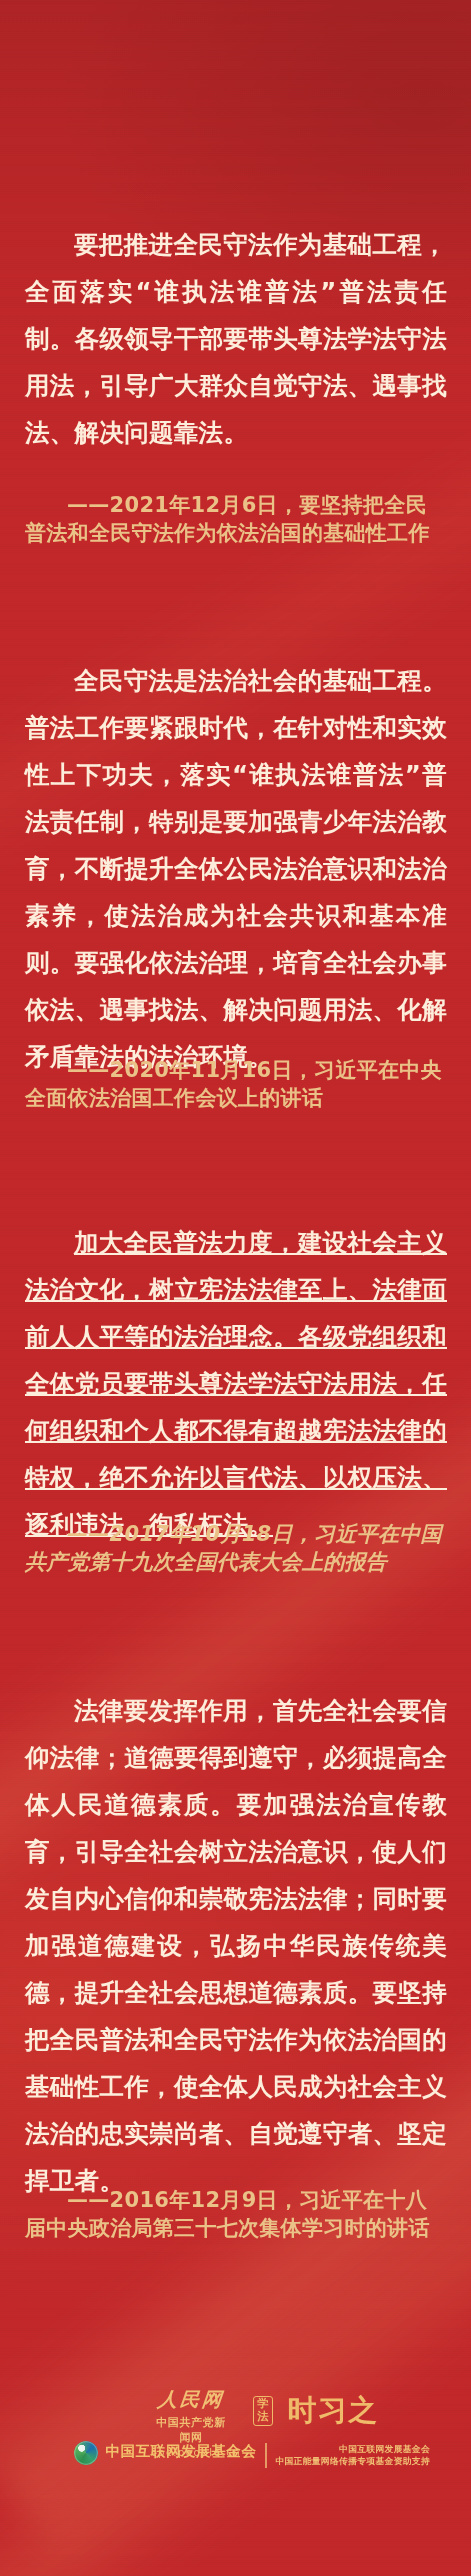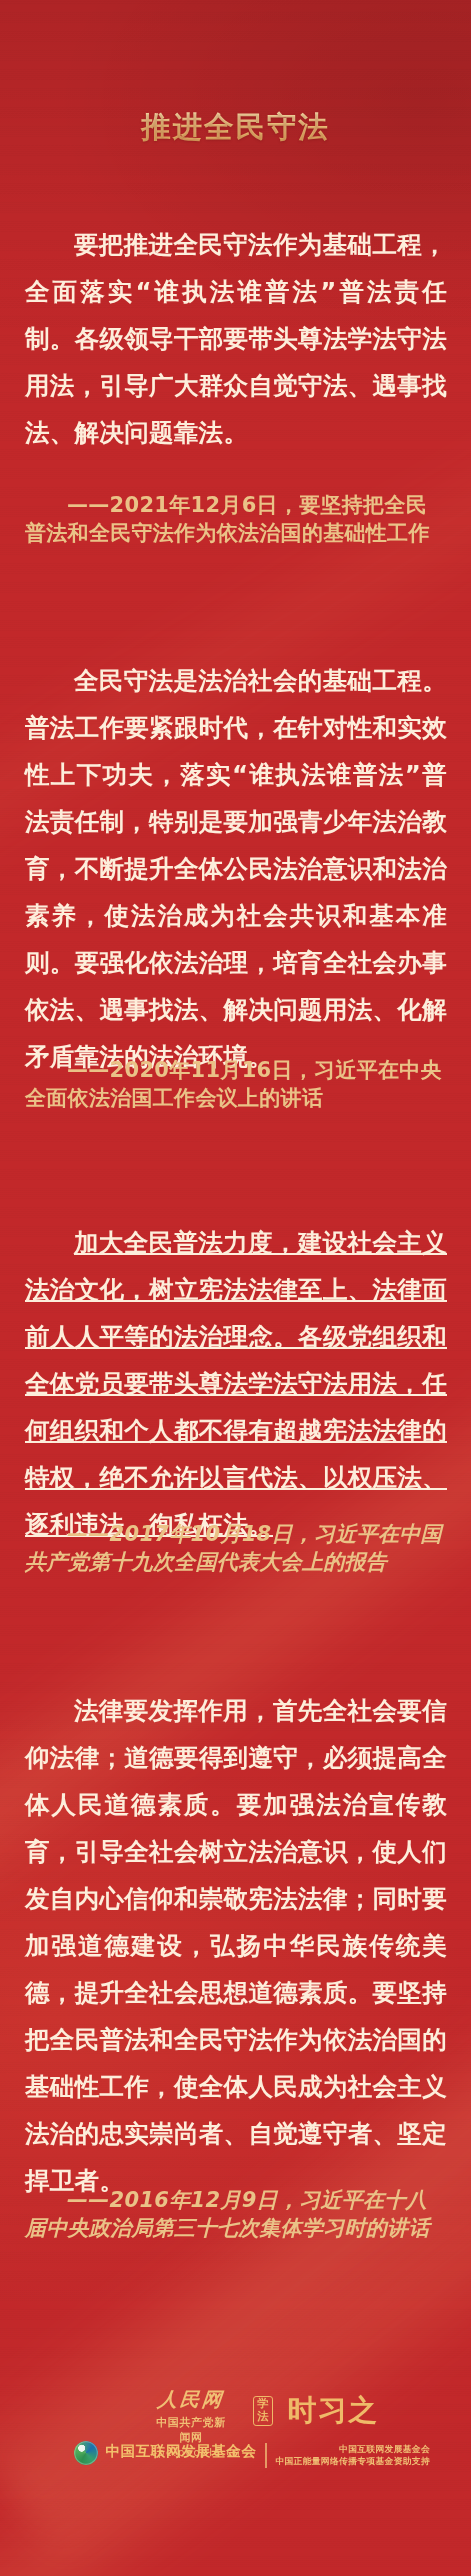--- a/index.html
+++ b/index.html
@@ -48,21 +48,21 @@
   .quote-attr{
     position:absolute;left:25px;right:24px;
     font-size:21px;line-height:28px;font-weight:700;
     color:#eac287;
     text-indent:2em;
     letter-spacing:0.3px;
   }
   .qt1{top:196px;} .qa1{top:470px;}
   .qt2{top:632px;} .qa2{top:1035px;}
   .qt3{top:1194px;text-decoration:underline;} .qa3{top:1499px;font-style:italic;}
-  .qt4{top:1662px;} .qa4{top:2165px;font-style:italic;}
+  .qt4{top:1662px;} .qa4{top:2165px;}
 
   
   .people-block{position:absolute;top:2386px;left:151px;width:80px;text-align:center;color:#f0bf74;}
   .people-script{display:block;font-size:19.5px;font-weight:700;font-style:italic;transform:skewX(-6deg);letter-spacing:2.5px;}
   .people-subtitle{display:block;font-size:11px;font-weight:700;letter-spacing:0.6px;margin-top:1.9px;}
   .people-url{display:block;font-size:10px;font-weight:400;letter-spacing:1.6px;margin-top:2.5px;}
 
   .sxz-block{position:absolute;top:2391px;left:253px;display:flex;align-items:center;color:#efba69;}
   .sxz-box{
     width:17.6px;height:28px;border:1.9px solid #efba69;border-radius:3.1px;
@@ -88,21 +88,20 @@
 </style>
 </head>
 <body>
 
 <div class="poster">
   <div class="sheen s4"></div>
   <div class="sheen s1"></div>
   <div class="sheen s2"></div>
   <div class="sheen s3"></div>
 
-  <h1 class="page-title">推进全民守法</h1>
 
   <section class="quote">
     <p class="quote-text qt1">要把推进全民守法作为基础工程，全面落实“谁执法谁普法”普法责任制。各级领导干部要带头尊法学法守法用法，引导广大群众自觉守法、遇事找法、解决问题靠法。</p>
     <p class="quote-attr qa1">——2021年12月6日，要坚持把全民普法和全民守法作为依法治国的基础性工作</p>
   </section>
 
   <section class="quote">
     <p class="quote-text qt2">全民守法是法治社会的基础工程。普法工作要紧跟时代，在针对性和实效性上下功夫，落实“谁执法谁普法”普法责任制，特别是要加强青少年法治教育，不断提升全体公民法治意识和法治素养，使法治成为社会共识和基本准则。要强化依法治理，培育全社会办事依法、遇事找法、解决问题用法、化解矛盾靠法的法治环境。</p>
     <p class="quote-attr qa2">——2020年11月16日，习近平在中央全面依法治国工作会议上的讲话</p>
   </section>

